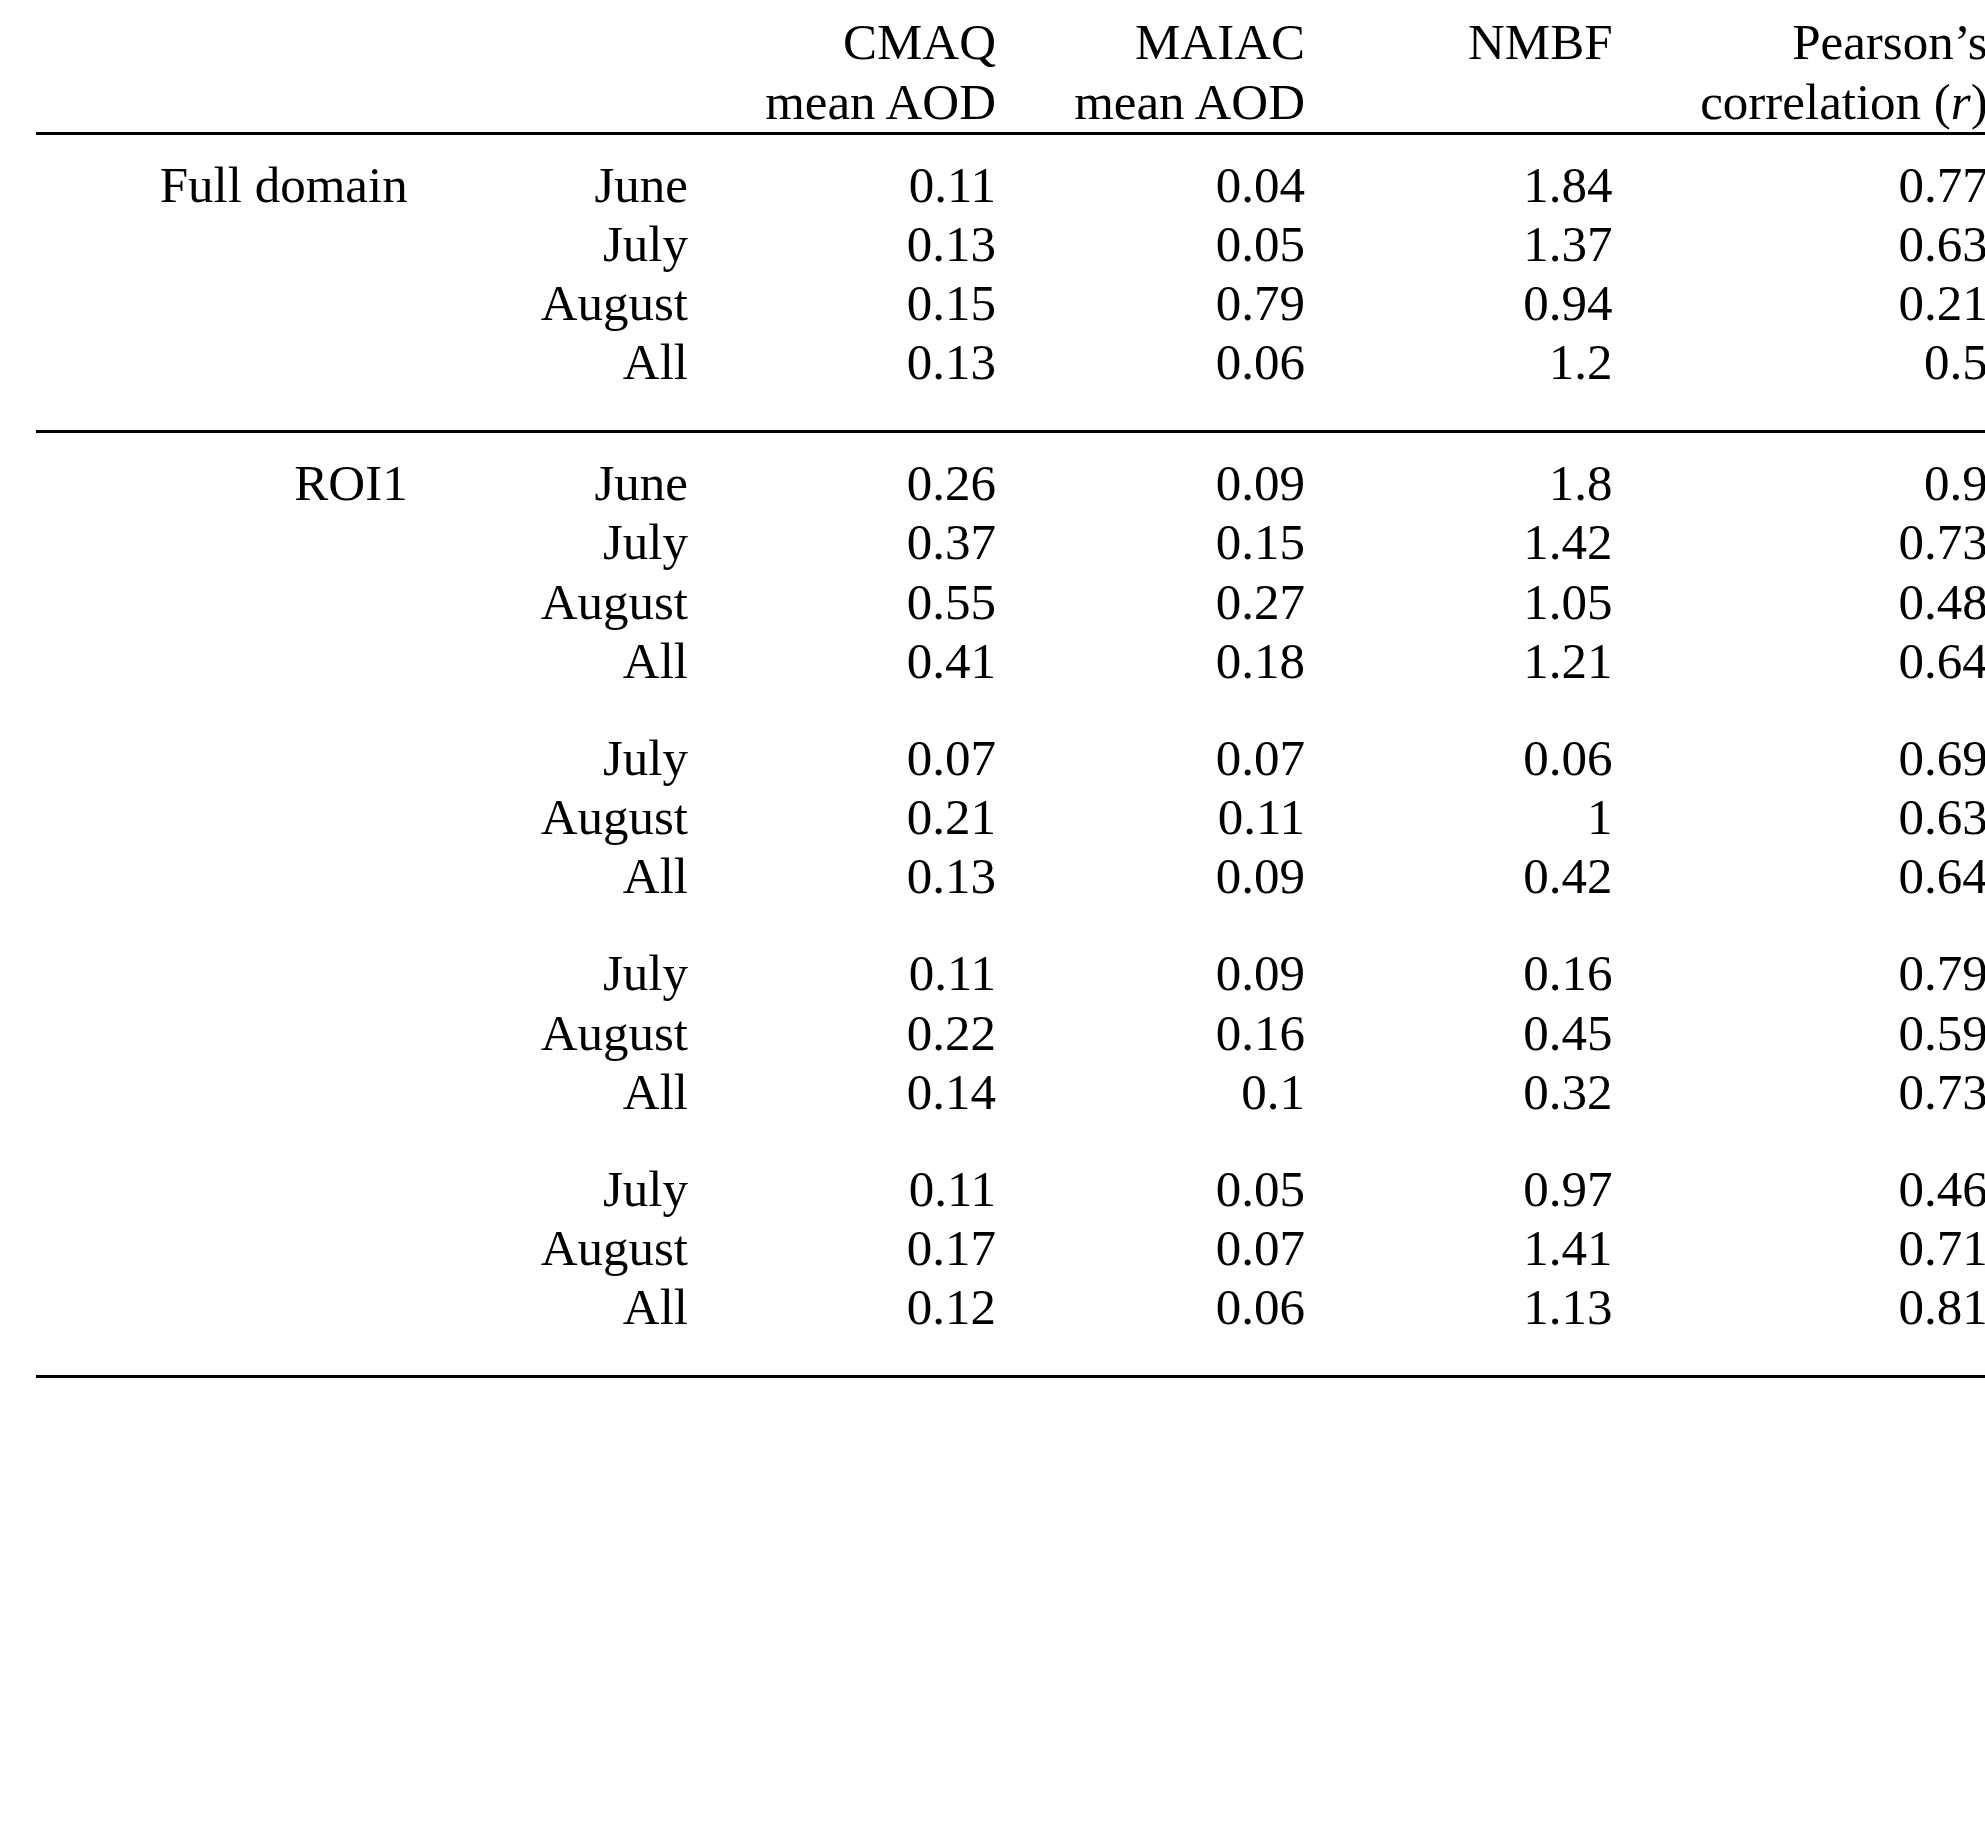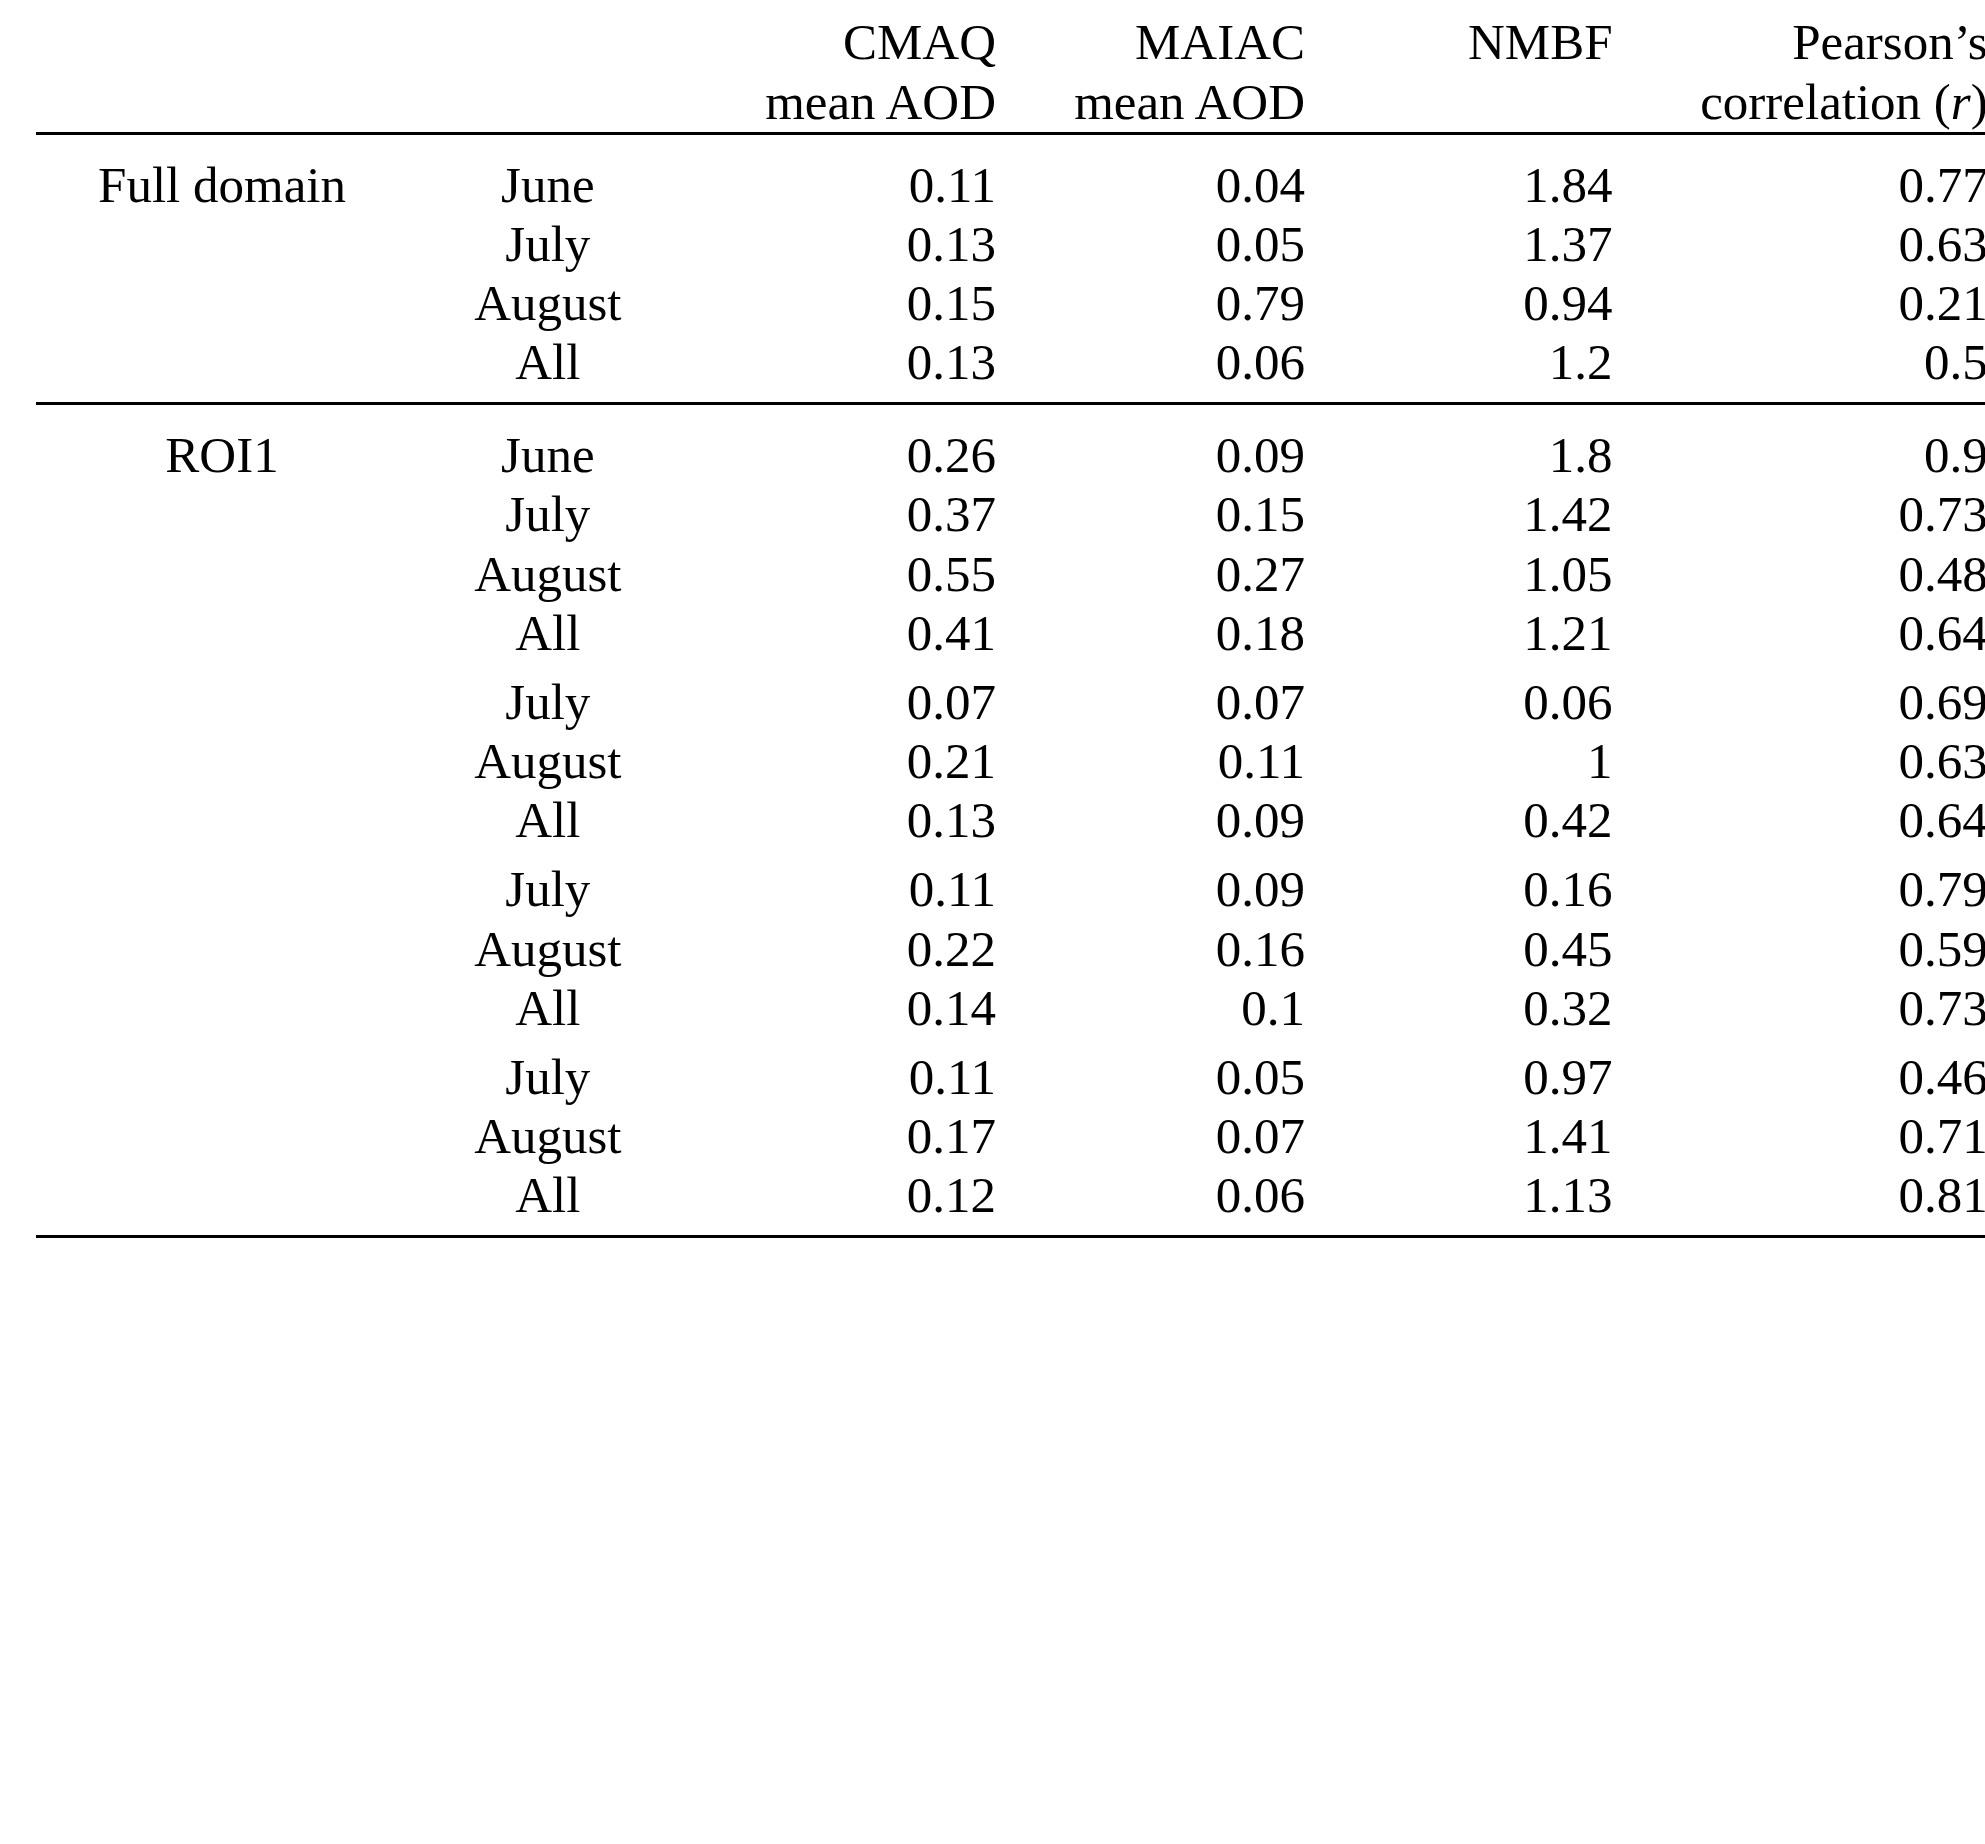--- a/index.html
+++ b/index.html
@@ -49,27 +49,27 @@
 
   .rule-top td, .rule-top th { border-top: 3.8px solid #000; }
   .rule-bottom td { border-top: 3.8px solid #000; }
 
   tbody td {
     text-align: right;
     padding-top: 5.8px;
     padding-bottom: 5.8px;
   }
   tbody td.group, tbody td.month {
-    text-align: center;
+    text-align: right;
   }
   tbody tr.first-in-block td {
     padding-top: 21px;
   }
   tbody tr.last-in-block td {
-    padding-bottom: 10px;
+    padding-bottom: 38px;
   }
   .italic { font-style: italic; }
 </style>
 </head>
 <body>
 
 <div class="page">
   <table class="stats">
     <colgroup>
       <col class="col-group">

